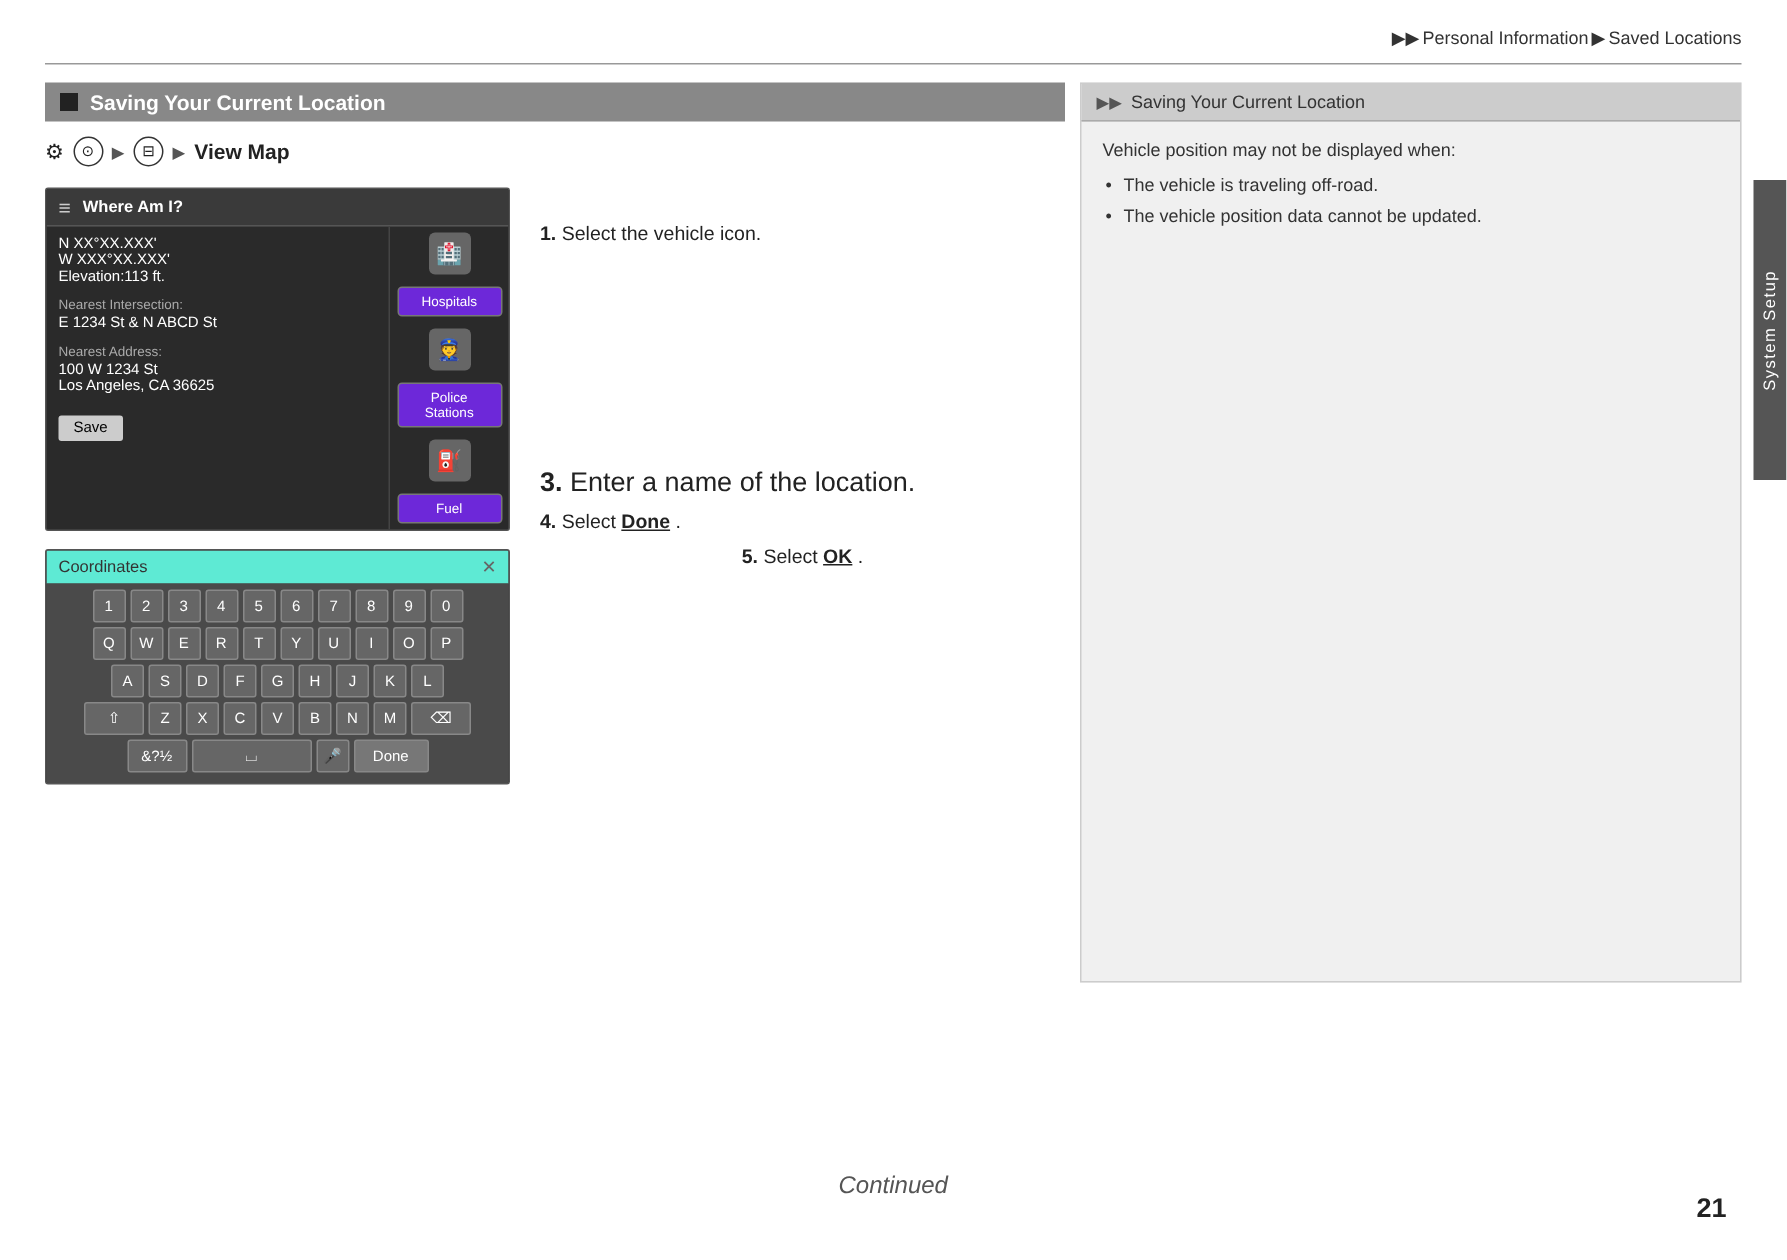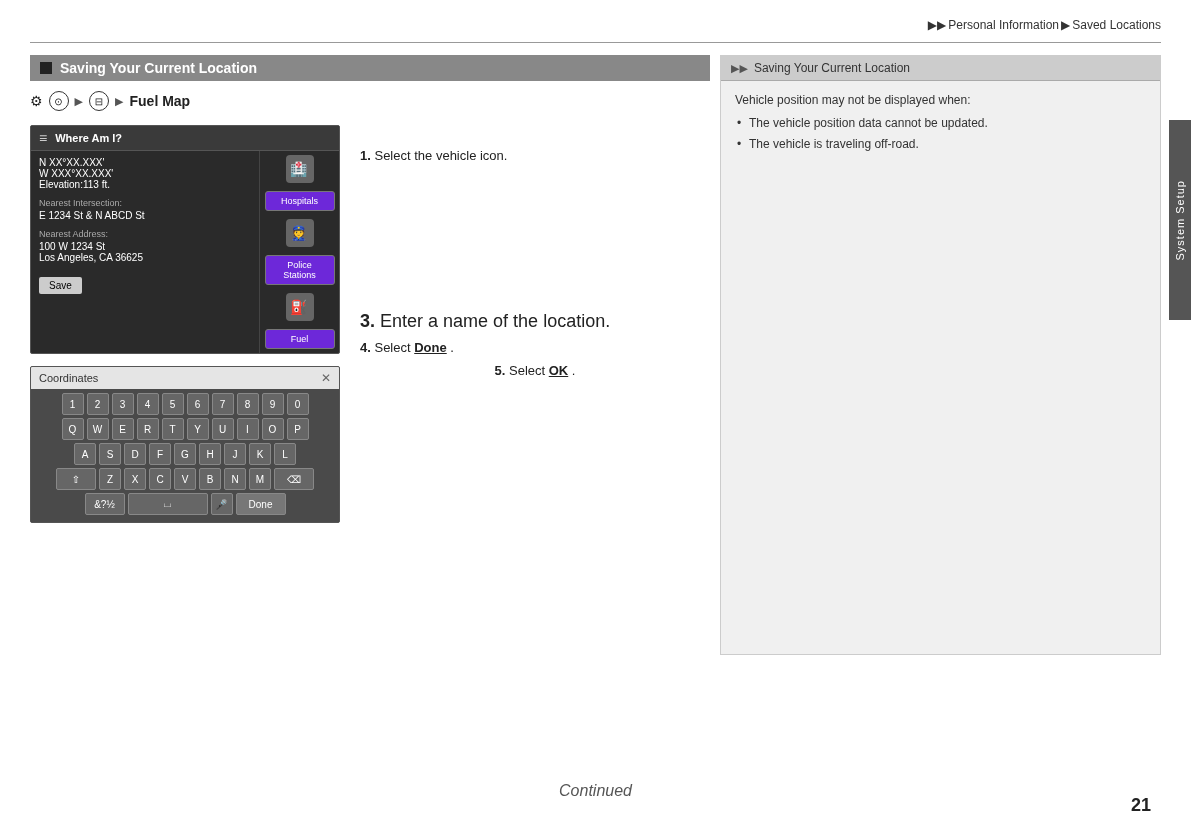--- a/index.html
+++ b/index.html
@@ -246,21 +246,21 @@
     .screen-keyboard {
       width: 310px;
       background: #3a3a3a;
       border: 1px solid #555;
       color: #fff;
       font-size: 10px;
       border-radius: 2px;
       overflow: hidden;
     }
     .sk-input-row {
-      background: #e5e5e5;
+      background: #5eead4;
       color: #333;
       padding: 4px 8px;
       display: flex;
       align-items: center;
       justify-content: space-between;
       font-size: 11px;
     }
     .sk-input-row .close-x {
       color: #666;
       font-size: 12px;
@@ -368,21 +368,21 @@
     <span class="black-square"></span>
     <span>Saving Your Current Location</span>
   </div>
 
   <div class="nav-icons">
     <span class="nav-icon-phone">⚙</span>
     <span class="nav-icon-circle">⊙</span>
     <span class="nav-arrow">▶</span>
     <span class="nav-icon-circle">⊟</span>
     <span class="nav-arrow">▶</span>
-    <span class="nav-bold">Fuel Map</span>
+    <span class="nav-bold">View Map</span>
   </div>
 
   <div class="content-row">
 
     <div class="screenshots-col">
 
       <div class="screen-where">
         <div class="sw-header">
           <span class="menu-icon">≡</span>
           <span>Where Am I?</span>
@@ -519,21 +519,21 @@
 </div>
 
 <div class="right-panel">
   <div class="rp-header">
     <span class="rp-arrow">▶▶</span>
     <span>Saving Your Current Location</span>
   </div>
   <div class="rp-body">
     <span>Vehicle position may not be displayed when:</span>
     <ul>
+      <li>The vehicle is traveling off-road.</li>
       <li>The vehicle position data cannot be updated.</li>
-      <li>The vehicle is traveling off-road.</li>
     </ul>
   </div>
 </div>
 
 <div class="page-number">21</div>
 
 <div class="continued">Continued</div>
 
 </body></html>

